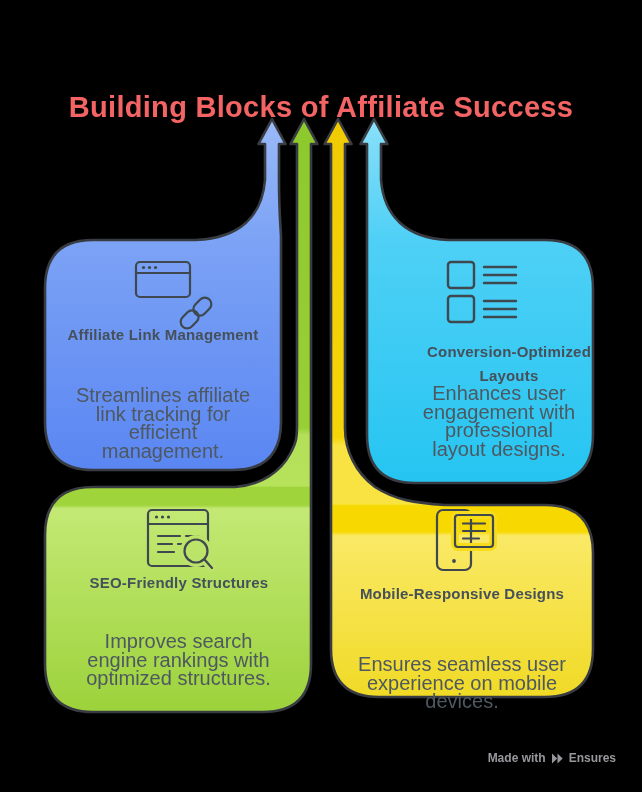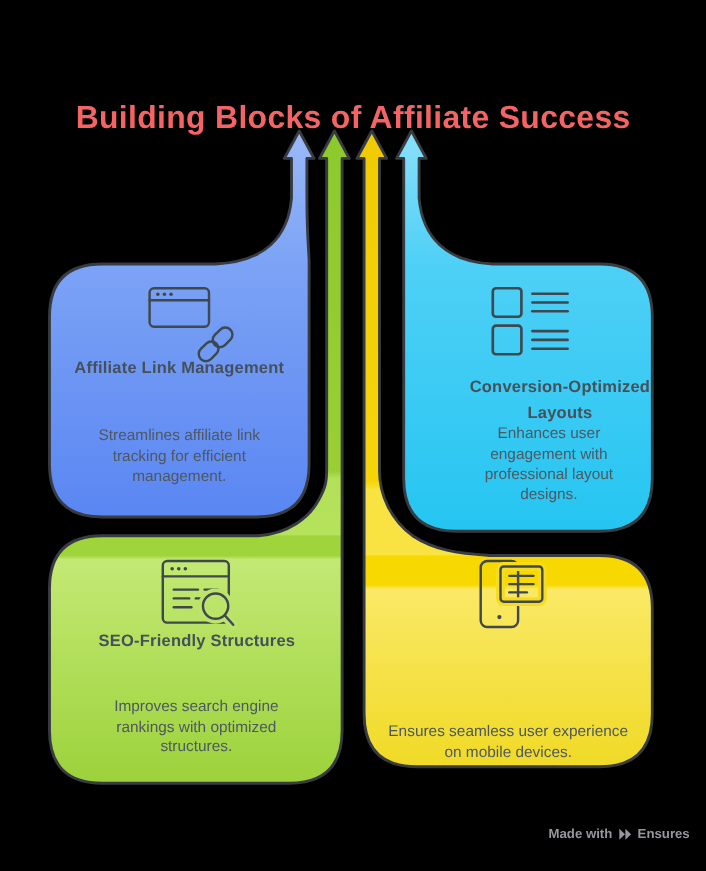--- a/index.html
+++ b/index.html
@@ -13,25 +13,25 @@
     left:0;top:51px;width:642px;text-align:center;
     font-size:29px;font-weight:700;letter-spacing:.3px;
     color:var(--title-color,#F56464);
     margin-top:40px;
   }
   .card-heading{
     text-align:center;font-weight:700;font-size:15px;line-height:24px;
     color:var(--heading-color,#46505A);letter-spacing:.2px;
   }
   .card-body{
-    text-align:center;font-size:14px;line-height:18.5px;
+    text-align:center;font-size:20px;line-height:18.5px;
     color:var(--body-color,#4E5861);
   }
   #footer{
-    right:15px;top:751px;display:flex;align-items:center;gap:5px;
+    right:26px;top:751px;display:flex;align-items:center;gap:5px;
     font-size:12px;font-weight:600;color:var(--footer-color,#97979D);
   }
   #footer svg{display:block;}
 </style>
 </head>
 <body>
 
 <div id="canvas">
 
   <svg id="diagram-svg" width="642" height="792" viewBox="0 0 642 792">
@@ -163,20 +163,21 @@
 
   <div class="abs card-heading" style="left:45px;top:323px;width:236px;">Affiliate Link Management</div>
   <div class="abs card-body" style="left:68px;top:386px;width:190px;">Streamlines affiliate link tracking for efficient management.</div>
 
   <div class="abs card-heading" style="left:380px;top:340px;width:200px;margin-left:29px;">Conversion-Optimized Layouts</div>
   <div class="abs card-body" style="left:419px;top:384px;width:160px;">Enhances user engagement with professional layout designs.</div>
 
   <div class="abs card-body" style="left:86px;top:632px;width:185px;">Improves search engine rankings with optimized structures.</div>
   <div class="abs card-heading" style="left:69px;top:571px;width:220px;">SEO-Friendly Structures</div>
 
+  <div class="abs card-heading" style="left:342px;top:582px;width:240px;">Mobile-Responsive Designs</div>
   <div class="abs card-body" style="left:347px;top:642px;width:230px;margin-top:13px;">Ensures seamless user experience on mobile devices.</div>
 
   <div id="footer" class="abs">
     <span>Made with</span>
     <svg width="13" height="11" viewBox="0 0 13 11">
       <path d="M1 0.5 L6.2 5.5 L1 10.5 Z" fill="#97979D"></path>
       <path d="M6.5 0.5 L11.7 5.5 L6.5 10.5 Z" fill="#97979D"></path>
     </svg>
     <span>Ensures</span>
   </div>

